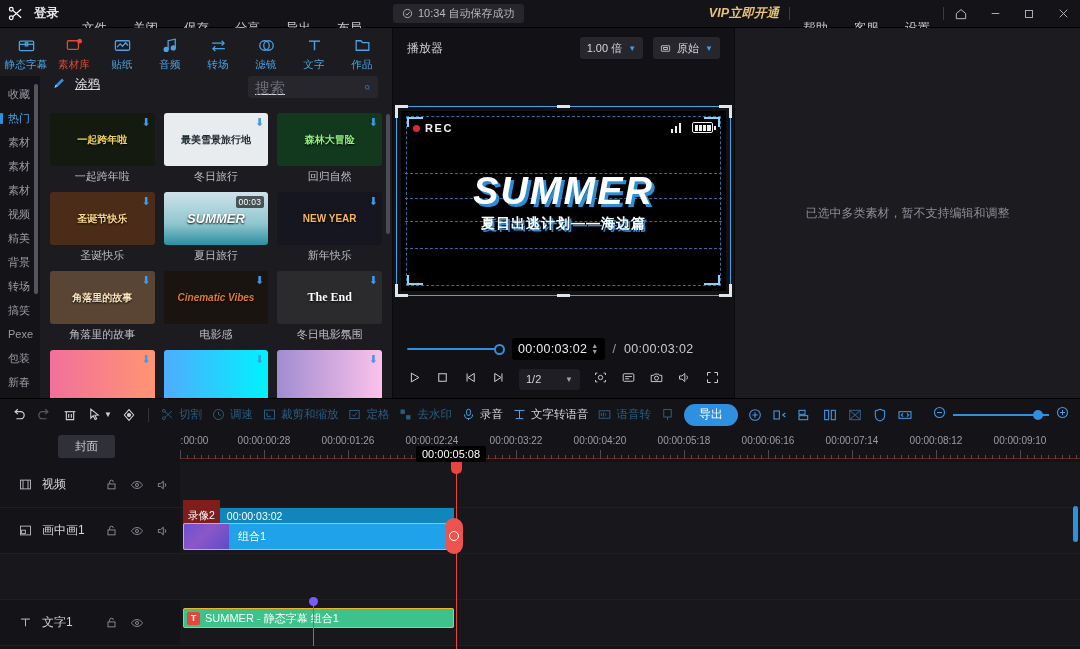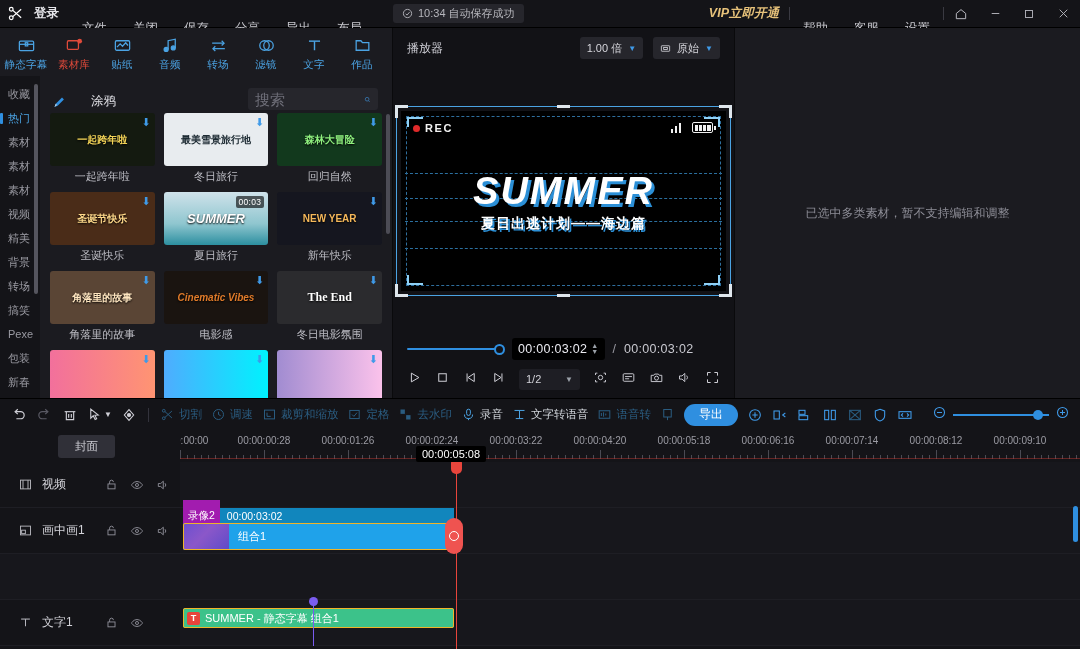--- a/index.html
+++ b/index.html
@@ -56,21 +56,21 @@
     padding-top: 6px; overflow: hidden; }
   .cat { height: 24px; display: flex; align-items: center; padding-left: 8px;
     font-size: 11px; color: #9a9aa2; position: relative; white-space: nowrap; }
   .cat.active { color: #4ba3e3; }
   .cat.active::before { content: ""; position: absolute; left: 0; top: 7px;
     width: 3px; height: 11px; background: #2f8fe0; border-radius: 1px; }
   .rail-scroll { position: absolute; right: 2px; top: 8px; width: 4px; height: 210px;
     background: #55555e; border-radius: 2px; }
 
   .grid-area { flex: 1 1 auto; display: flex; flex-direction: column; min-width: 0; background: #1b1b20; }
-  .grid-head { height: 34px; flex: 0 0 34px; display: flex; align-items: flex-end; padding: 0 14px 0 12px; gap: 24px; }
+  .grid-head { height: 34px; flex: 0 0 34px; display: flex; align-items: flex-start; padding: 0 14px 0 12px; gap: 8px; text-decoration: underline; }
   .grid-title { font-size: 12.5px; color: #e3e3e8; }
   .search {
     margin-left: auto; width: 130px; height: 22px; background: #26262c; border-radius: 3px;
     display: flex; align-items: center; padding: 0 7px; gap: 5px;
   }
   .search input {
     flex: 1 1 auto; background: transparent; border: 0; outline: 0;
     color: #cfcfd6; font-size: 15px; font-family: inherit; min-width: 0;
   }
   .search input::placeholder { color: #6e6e78; }
@@ -176,21 +176,21 @@
   .trow { display: flex; height: 46px; border-bottom: 1px solid #1e1e24; }
   .thead { width: 180px; flex: 0 0 180px; display: flex; align-items: center; gap: 0;
     padding-left: 18px; background: #141418; }
   .thead .tname { font-size: 12px; color: #d4d4da; margin-left: 9px; width: 56px; }
   .thead .tgl { width: 26px; display: flex; align-items: center; justify-content: center; color: #8e8e98; }
   .tbody { flex: 1 1 auto; position: relative; background: #17171c; }
 
   .clip { position: absolute; border-radius: 2px; overflow: hidden; }
   .clip-label { position: absolute; display: flex; align-items: center; height: 15px;
     font-size: 10.5px; color: #fff; }
-  .tag { background: #a21caf; padding: 16px 5px; height: 15px; display: flex; align-items: center; }
+  .tag { background: #7f1d1d; padding: 16px 5px; height: 15px; display: flex; align-items: center; }
   .clip-main { display: flex; align-items: center; height: 100%; }
   .clip-thumb { width: 46px; height: 100%;
     background: linear-gradient(135deg,#6b4fd0 0%, #8b57c9 45%, #5e4bc8 100%); }
   .clip-text { font-size: 11px; color: #fff; padding-left: 9px; }
   .sel-out { outline: 1.5px solid #f0b429; outline-offset: -1px; }
   .playhead { position: absolute; top: 0; bottom: 0; width: 1px; background: #e8453c; z-index: 8; }
   .ph-head { position: absolute; top: -1px; left: -5px; width: 11px; height: 13px;
     background: #e8453c; border-radius: 2px 2px 5px 5px; }
   .drag-pill { position: absolute; width: 18px; height: 36px; background: #ef5350; border-radius: 9px;
     display: flex; align-items: center; justify-content: center; z-index: 9; }

